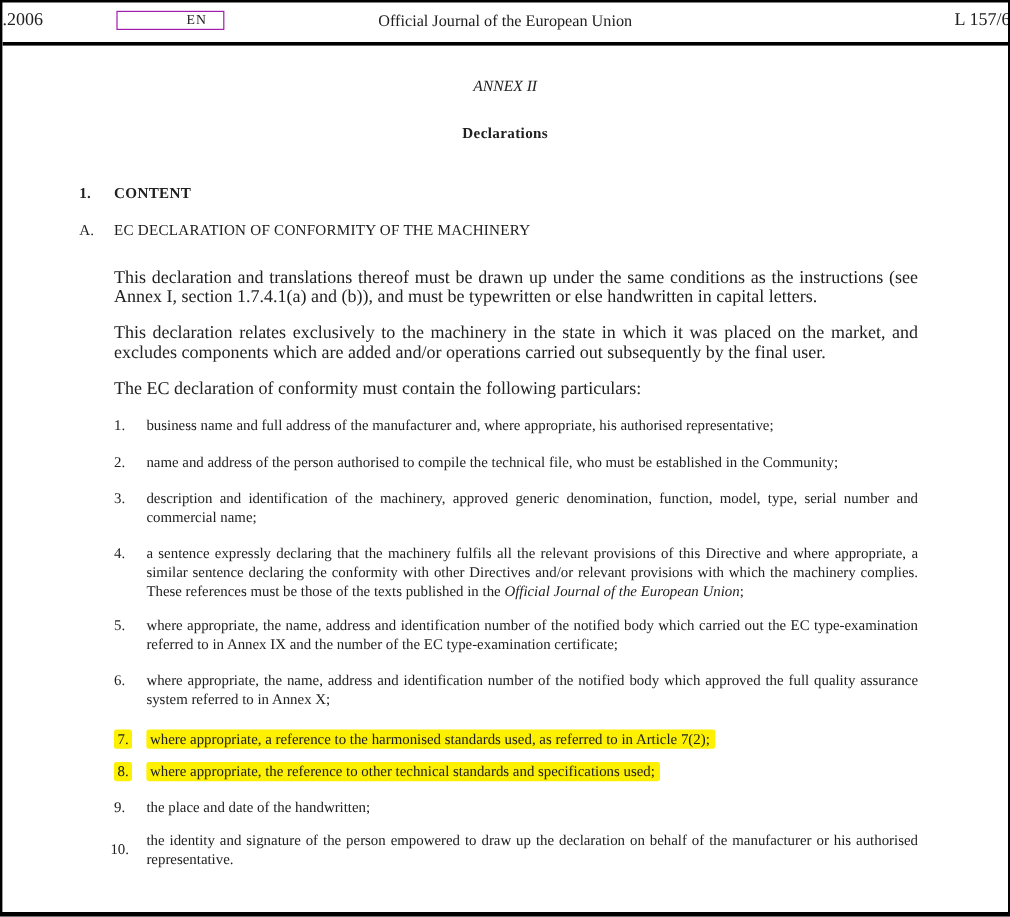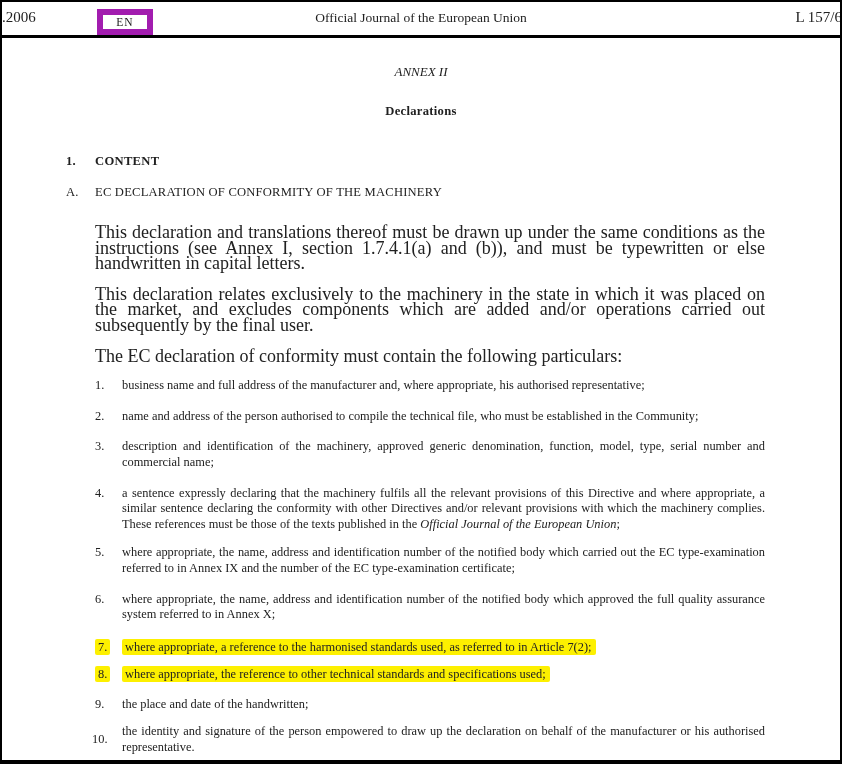--- a/index.html
+++ b/index.html
@@ -21,24 +21,25 @@
     height: 33px;
     border-bottom: 3px solid #000;
   }
   .header-date {
     position: absolute; left: 0px; top: 7px;
     font-size: 15px; white-space: nowrap;
   }
   .lang-badge {
     position: absolute; left: 95px; top: 7px;
     width: 44px; height: 14px;
-    border: 6px solid #a21caf;
+    border: 1px solid #a21caf;
     text-align: center;
     font-size: 11.5px; line-height: 14px;
     letter-spacing: 1px;
+    padding-left: 44px;
   }
   .journal-title {
     position: absolute; left: 0; right: 0; top: 8px;
     text-align: center;
     font-size: 13.5px;
   }
   .page-ref {
     position: absolute; right: -2px; top: 7px;
     font-size: 15px; white-space: nowrap;
   }
@@ -62,21 +63,21 @@
     line-height: 15px;
   }
   .heading-row .h-num { flex: 0 0 29px; margin-left: 64px; }
   .heading-content { margin-top: 35px; font-weight: bold; letter-spacing: 0.3px; }
   .heading-a { margin-top: 16px; letter-spacing: 0.2px; }
   
   .para {
     margin: 15px 0 0 93px;
     width: 670px;
     text-align: justify;
-    font-size: 18px;
+    font-size: 15px;
     line-height: 15.6px;
   }
   .para.first { margin-top: 25px; }
   
   .list-row {
     display: flex;
     margin-top: 15px;
     font-size: 12.4px;
     line-height: 15.6px;
   }

